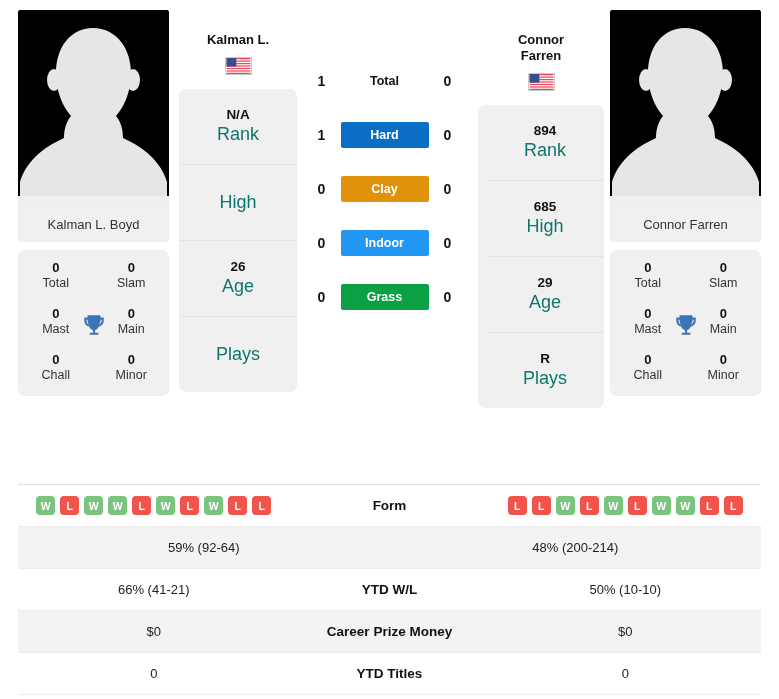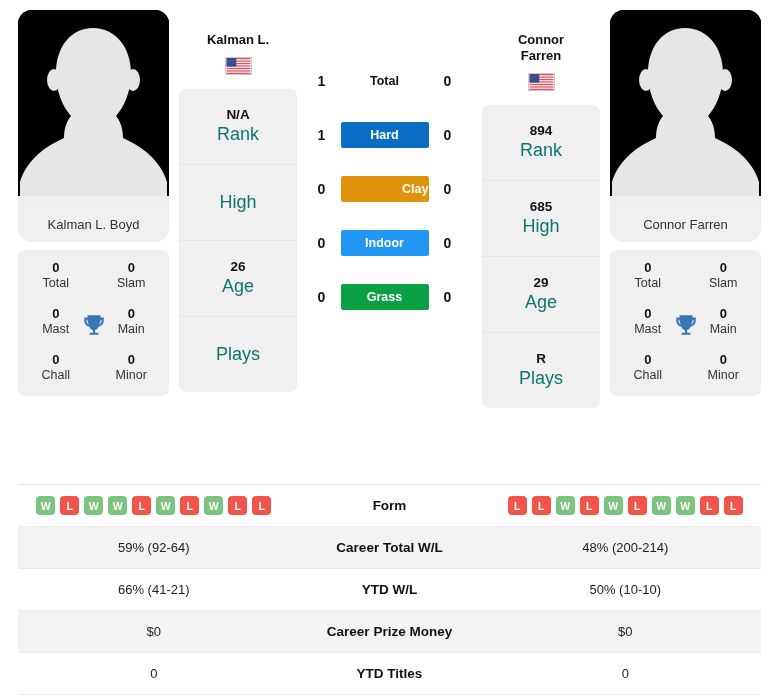--- a/index.html
+++ b/index.html
@@ -19,21 +19,21 @@
     align-items:flex-start;
     padding:10px 18px 0 18px;
     box-sizing:border-box;
     height:478px;
   }
 
   
   .player-col{width:151px;flex:0 0 151px;}
   .photo-card{
     width:151px;
-    border-radius:14px;
+    border-radius:3px;
     overflow:hidden;
     background:#f0f0f0;
   }
   .photo{
     width:151px;height:196px;
     background:#000000;
     position:relative;
     overflow:hidden;
   }
   .photo svg{display:block;width:151px;height:196px;}
@@ -86,21 +86,21 @@
     border:1px solid #ccc;
     box-sizing:border-box;
   }
   .info-card{
     margin-top:14px;
     width:118px;
     background:#f0f0f0;
     border-radius:7px;
     overflow:hidden;
   }
-  .info-card.offset-right{margin-top:14px;}
+  .info-card.offset-right{margin-top:14px;padding-left:8px;}
   .info-row{
     height:75px;
     display:flex;flex-direction:column;
     align-items:center;justify-content:center;
     border-bottom:1px solid #e4e4e4;
     line-height:1.3;
   }
   .info-row:last-child{border-bottom:none;}
   .info-row .v{font-size:13.5px;font-weight:bold;color:#111;min-height:0;}
   .info-row .k{font-size:18px;color:#0f766e;}
@@ -261,21 +261,21 @@
         <div class="h2h-label plain">Total</div>
         <div class="h2h-score">0</div>
       </div>
       <div class="h2h-row">
         <div class="h2h-score">1</div>
         <div class="h2h-label surface" style="background: rgb(10, 110, 196);">Hard</div>
         <div class="h2h-score">0</div>
       </div>
       <div class="h2h-row">
         <div class="h2h-score">0</div>
-        <div class="h2h-label surface" style="background: rgb(224, 147, 10); text-align: right;">Clay</div>
+        <div class="h2h-label surface" style="background: rgb(224, 147, 10);">Clay</div>
         <div class="h2h-score">0</div>
       </div>
       <div class="h2h-row">
         <div class="h2h-score">0</div>
         <div class="h2h-label surface" style="background: rgb(33, 150, 243);">Indoor</div>
         <div class="h2h-score">0</div>
       </div>
       <div class="h2h-row">
         <div class="h2h-score">0</div>
         <div class="h2h-label surface" style="background: rgb(11, 160, 68);">Grass</div>
@@ -401,21 +401,20 @@
             <div class="badge" style="background: rgb(122, 196, 127);">W</div>
             <div class="badge" style="background: rgb(122, 196, 127);">W</div>
             <div class="badge" style="background: rgb(240, 84, 74);">L</div>
             <div class="badge" style="background: rgb(240, 84, 74);">L</div>
           </div>
       </div>
     </div>
 
     <div class="srow alt">
       <div class="left">59% (92-64)</div>
-      <div class="mid">Career Total W/L</div>
       <div class="right">48% (200-214)</div>
     </div>
 
     <div class="srow">
       <div class="left">66% (41-21)</div>
       <div class="mid">YTD W/L</div>
       <div class="right">50% (10-10)</div>
     </div>
 
     <div class="srow alt">

